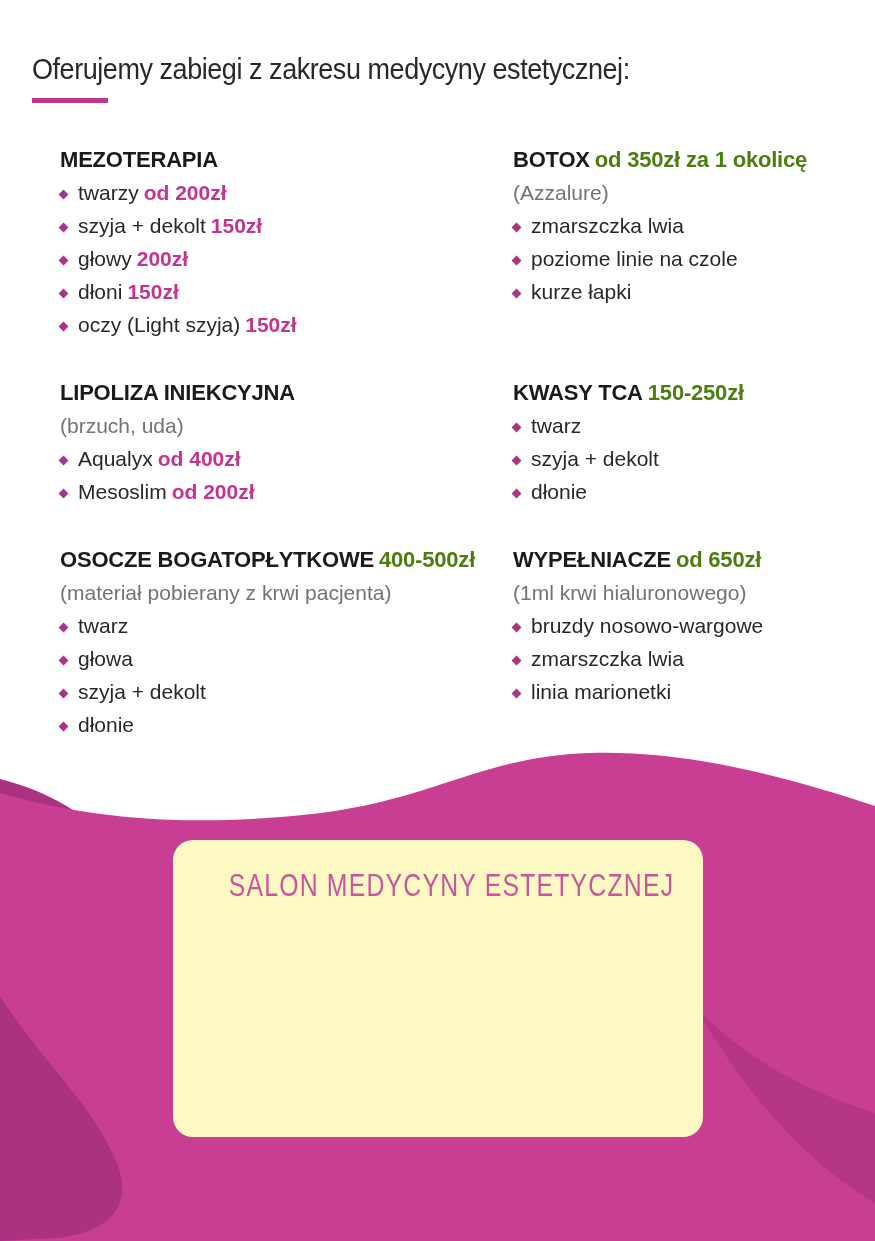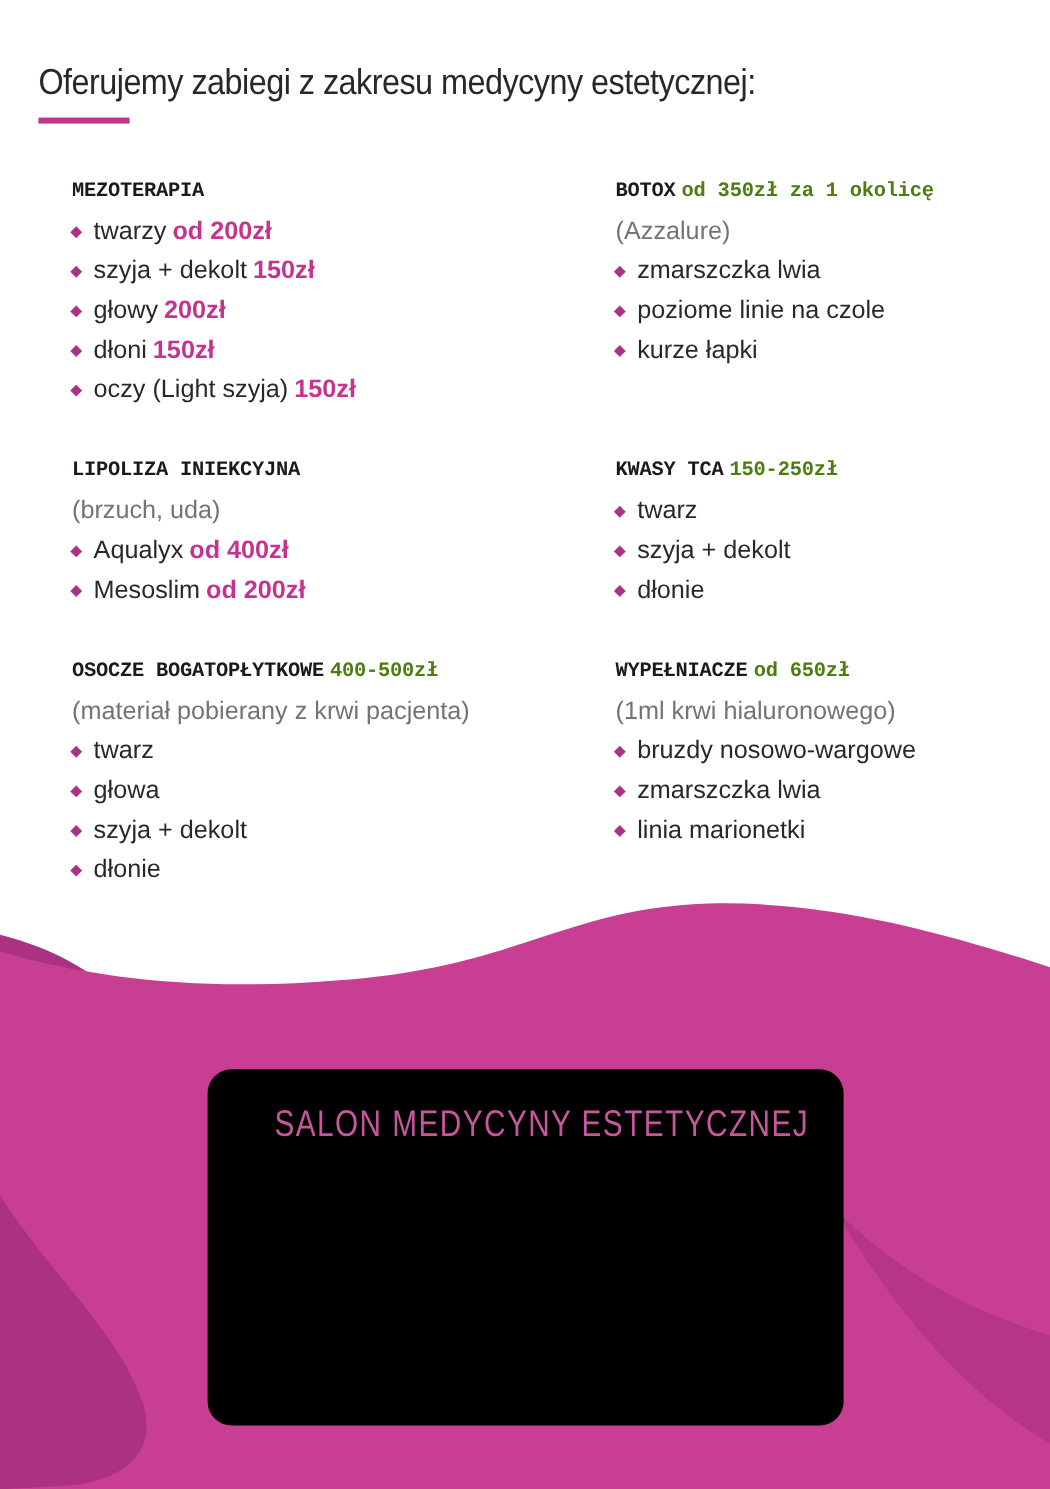--- a/index.html
+++ b/index.html
@@ -34,26 +34,25 @@
   .price-grid {
     position: relative; z-index: 3;
     margin: 40px 60px 0 60px;
     display: grid;
     grid-template-columns: 453px 1fr;
     grid-row-gap: 35px;
     align-items: start;
   }
   .section { font-size: 21px; line-height: 33px; }
   .sec-title {
-    font-size: 17px;
+    font-size: 22px;
     font-weight: 700;
     color: #1d191a;
     line-height: 33px;
     letter-spacing: -0.2px;
-    font-family: Liberation Mono, monospace;
   }
   .title-price { color: #4d7c0f; }
   .title-price:not(:empty) { margin-left: 5px; }
   .sec-subtitle { line-height: 33px; color: #737373; }
   .item { line-height: 33px; white-space: nowrap; }
   .bullet {
     display: inline-block;
     width: 7px; height: 7px;
     background: #a93384;
     transform: rotate(45deg);
@@ -68,23 +67,23 @@
     position: absolute;
     left: 0; bottom: 0;
     width: 875px; height: 510px;
     z-index: 1;
     display: block;
   }
 
   
   .salon-card {
     position: absolute;
-    left: 173px; top: 891px;
+    left: 173px; top: 840px;
     width: 530px; height: 297px;
-    background: #000000;
+    background: #fef9c3;
     border-radius: 20px;
     z-index: 2;
     text-align: center;
     padding-top: 26px;
   }
   .salon-title {
     display: inline-block;
     font-size: 31px;
     font-weight: 400;
     color: #c7569c;

